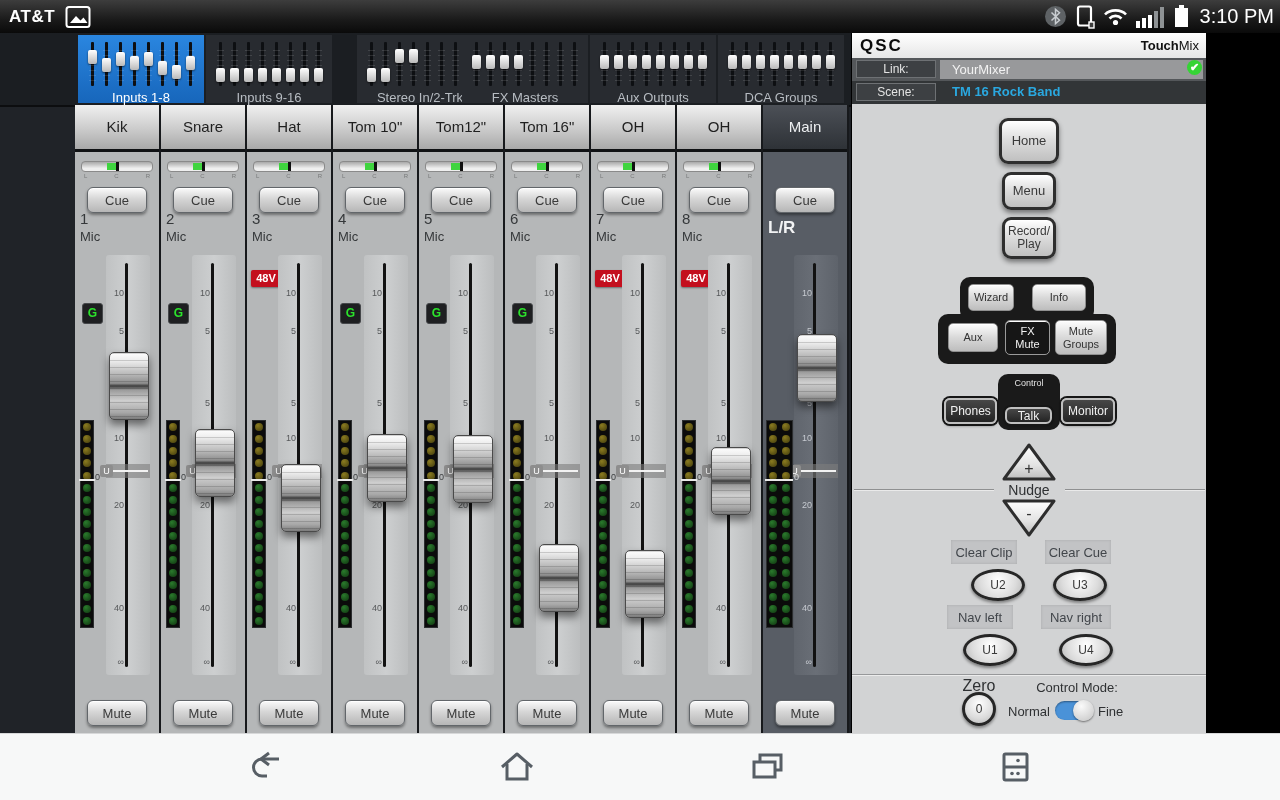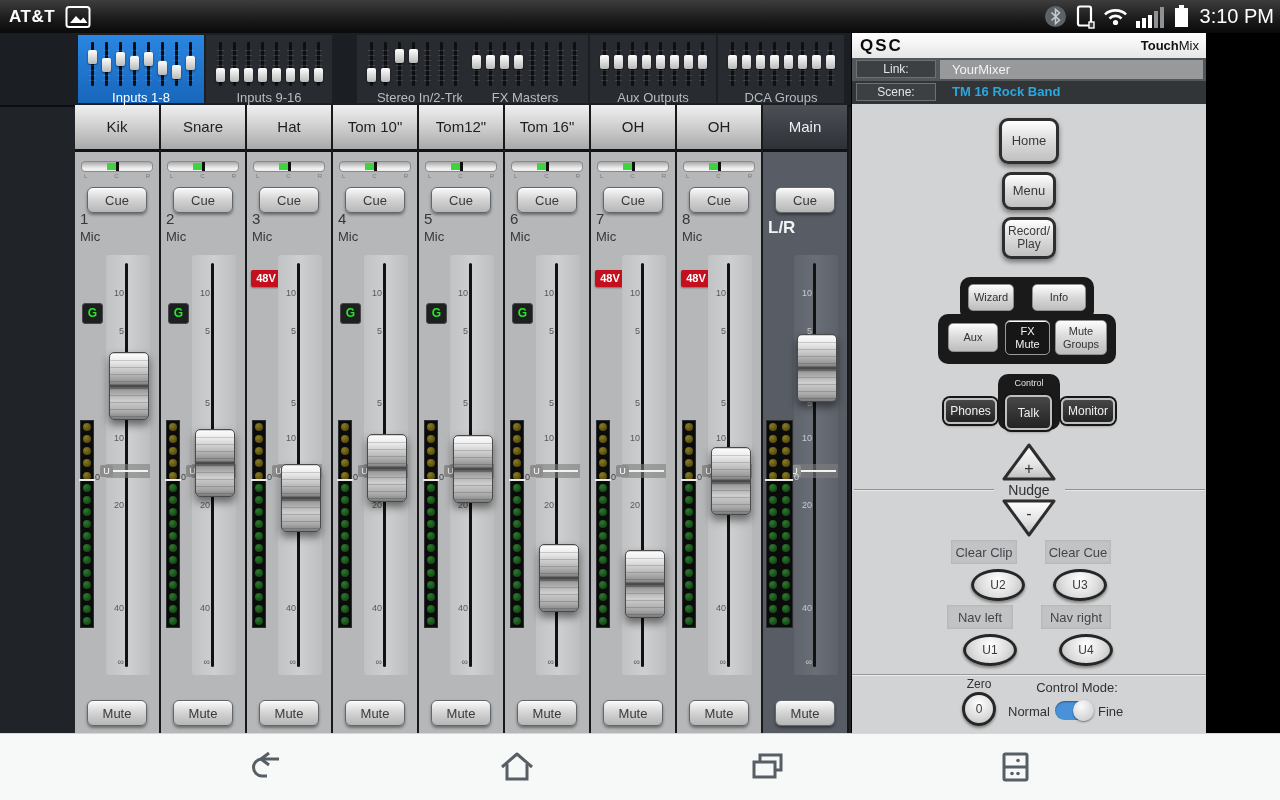--- a/index.html
+++ b/index.html
@@ -76,21 +76,21 @@
   .mzero-lbl{position:absolute;top:320px;font-size:9px;color:#3c3e40;}
   .strip.main .mzero-lbl{color:#d8dadc;}
   
   .rpanel{position:absolute;left:851px;top:33px;width:355px;height:700px;background:#d2d3d4;border-left:1px solid #000;}
   .rblack{position:absolute;left:1206px;top:33px;width:74px;height:700px;background:#000;}
   .qsc-bar{position:absolute;left:0;top:0;width:355px;height:25px;background:linear-gradient(#ffffff,#e6e6e6);
     display:flex;align-items:center;justify-content:space-between;padding:0 8px;box-sizing:border-box;}
   .qsc-logo{font-size:17px;font-weight:900;letter-spacing:2px;color:#0b0b0b;transform:scaleY(.92);}
   .tm-logo{font-size:13px;color:#111;}
   .tm-logo b{font-weight:bold;}
-  .link-row{position:absolute;left:0;top:25px;width:355px;height:23px;background:#54575a;padding-left:45px;}
+  .link-row{position:absolute;left:0;top:25px;width:355px;height:23px;background:#54575a;}
   .scene-row{position:absolute;left:0;top:48px;width:355px;height:23px;background:#323537;}
   .hdr-lbl{position:absolute;left:4px;top:2px;width:80px;height:18px;background:#3d4043;border:1px solid #6e7174;
     box-sizing:border-box;color:#e3e3e3;font-size:12px;text-align:center;line-height:16px;}
   .link-val{position:absolute;left:88px;top:2px;width:263px;height:19px;background:#98999b;color:#f2f2f2;
     font-size:13px;line-height:19px;padding-left:12px;box-sizing:border-box;}
   .link-check{position:absolute;right:5px;top:2px;width:15px;height:15px;border-radius:50%;background:#35d435;
     color:#fff;font-size:11px;line-height:15px;text-align:center;font-weight:bold;}
   .scene-val{position:absolute;left:100px;top:3px;font-size:13px;font-weight:bold;color:#2aa8e0;}
   .rbtn{position:absolute;border:3px solid #2e2e2e;border-radius:9px;color:#3a3a3a;font-size:13px;
     background:linear-gradient(#ffffff,#dedede 45%,#c0c0c0);box-shadow:0 3px 5px rgba(0,0,0,.45),inset 0 1px 0 #fff;
@@ -106,21 +106,21 @@
   .tb-lbl{position:absolute;left:146px;top:345px;width:62px;text-align:center;font-size:9px;color:#e4e4e4;}
   .nudge-tri{position:absolute;left:148px;width:58px;height:42px;cursor:pointer;}
   .nudge-lbl{position:absolute;left:120px;top:449px;width:114px;text-align:center;font-size:14px;color:#2f3133;}
   .nline{position:absolute;top:456px;height:1px;background:#8f9091;box-shadow:0 1px 0 #eaeaea;}
   .flatlbl{position:absolute;background:#c2c3c5;color:#42464b;font-size:13px;display:flex;align-items:center;
     justify-content:center;box-shadow:inset 0 0 3px rgba(0,0,0,.12);cursor:pointer;}
   .ubtn{position:absolute;width:54px;height:32px;border-radius:50%;border:3px solid #262626;color:#3a3a3a;
     background:radial-gradient(circle at 50% 32%,#ffffff,#dcdcdc 60%,#b7b7b7);font-size:12px;
     box-shadow:0 2px 3px rgba(0,0,0,.4);display:flex;align-items:center;justify-content:center;cursor:pointer;font-family:inherit;}
   .rp-div{position:absolute;left:0;top:641px;width:355px;height:1px;background:#97989a;box-shadow:0 1px 0 #ececec;}
-  .zero-lbl{position:absolute;left:100px;top:644px;width:54px;text-align:center;font-size:12px;color:#2f3133;}
+  .zero-lbl{position:absolute;left:100px;top:644px;width:54px;text-align:center;font-size:16px;color:#2f3133;}
   .cm-lbl{position:absolute;left:150px;top:647px;width:150px;text-align:center;font-size:13px;color:#2f3133;}
   .cm-normal{position:absolute;left:156px;top:671px;font-size:13px;color:#2f3133;}
   .cm-fine{position:absolute;left:246px;top:671px;font-size:13px;color:#2f3133;}
   .toggle{position:absolute;left:203px;top:668px;width:38px;height:19px;border-radius:10px;background:#4a92d8;
     box-shadow:inset 0 1px 2px rgba(0,0,0,.4);cursor:pointer;}
   .toggle:after{content:"";position:absolute;right:-1px;top:-1px;width:21px;height:21px;border-radius:50%;
     background:radial-gradient(circle at 40% 30%,#fafafa,#c4c4c4);box-shadow:0 1px 2px rgba(0,0,0,.5);}
   
   .navbar{position:absolute;left:0;top:733px;width:1280px;height:67px;background:#f7f8f8;border-top:1px solid #d7d8d9;}
   .nav-ic{position:absolute;top:15px;width:38px;height:36px;cursor:pointer;}
@@ -1160,21 +1160,21 @@
   <button class="smbtn" style="left:180px;top:251px;width:54px;height:27px;">Info</button>
   <button class="smbtn" style="left:96px;top:290px;width:50px;height:29px;">Aux</button>
   <button class="smbtn dark" style="left:153px;top:287px;width:45px;height:35px;">FX
 Mute</button>
   <button class="smbtn" style="left:203px;top:287px;width:52px;height:35px;">Mute
 Groups</button>
 
   <div class="blackbox" style="left:146px;top:341px;width:62px;height:56px;"></div>
   <div class="tb-lbl">Control</div>
   <button class="dkbtn" style="left:92px;top:365px;width:53px;height:26px;">Phones</button>
-  <button class="dkbtn" style="left:153px;top:362px;width:47px;height:35px;">Talk</button>
+  <button class="dkbtn" style="left:153px;top:374px;width:47px;height:17px;">Talk</button>
   <button class="dkbtn" style="left:209px;top:365px;width:54px;height:26px;">Monitor</button>
 
   <div class="nudge-tri" style="top:408px;">
     <svg width="58" height="42">
       <defs>
           <linearGradient id="trig" x1="0" y1="0" x2="0" y2="1">
         <stop offset="0" stop-color="#ffffff"></stop>
             <stop offset="0.6" stop-color="#e2e2e2"></stop>
             <stop offset="1" stop-color="#bdbdbd"></stop>
       </linearGradient>

